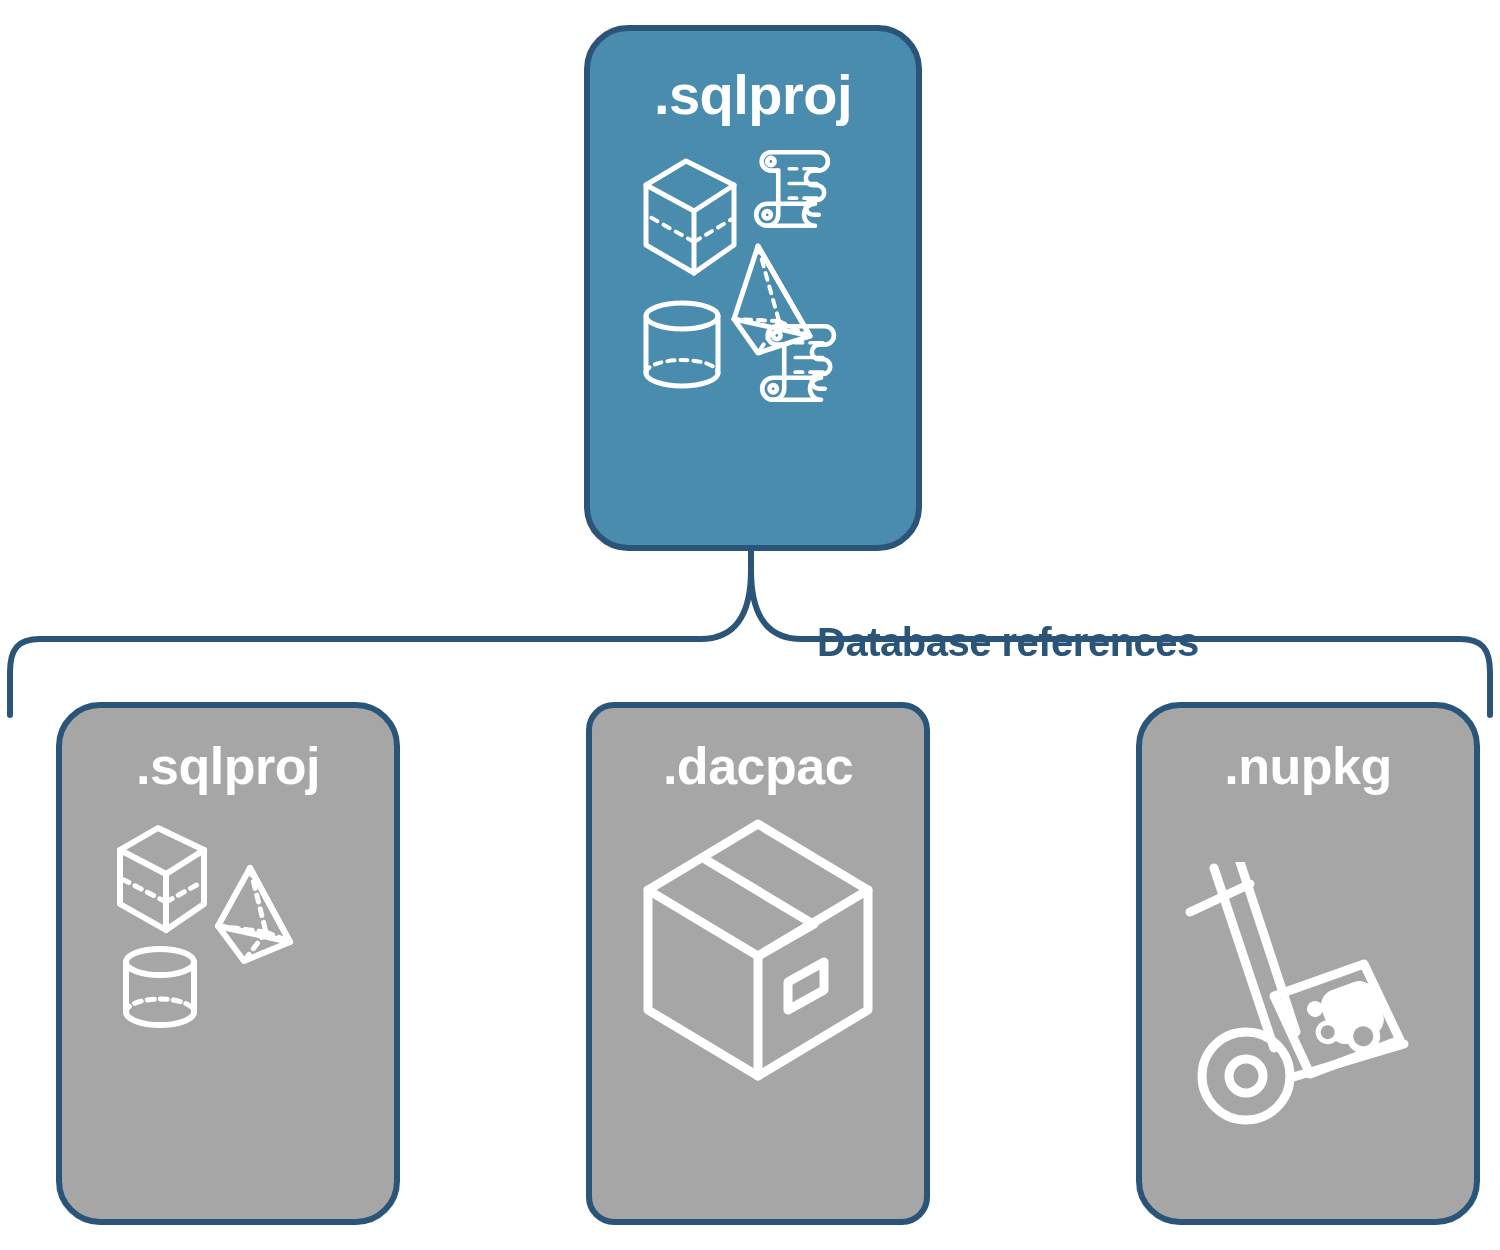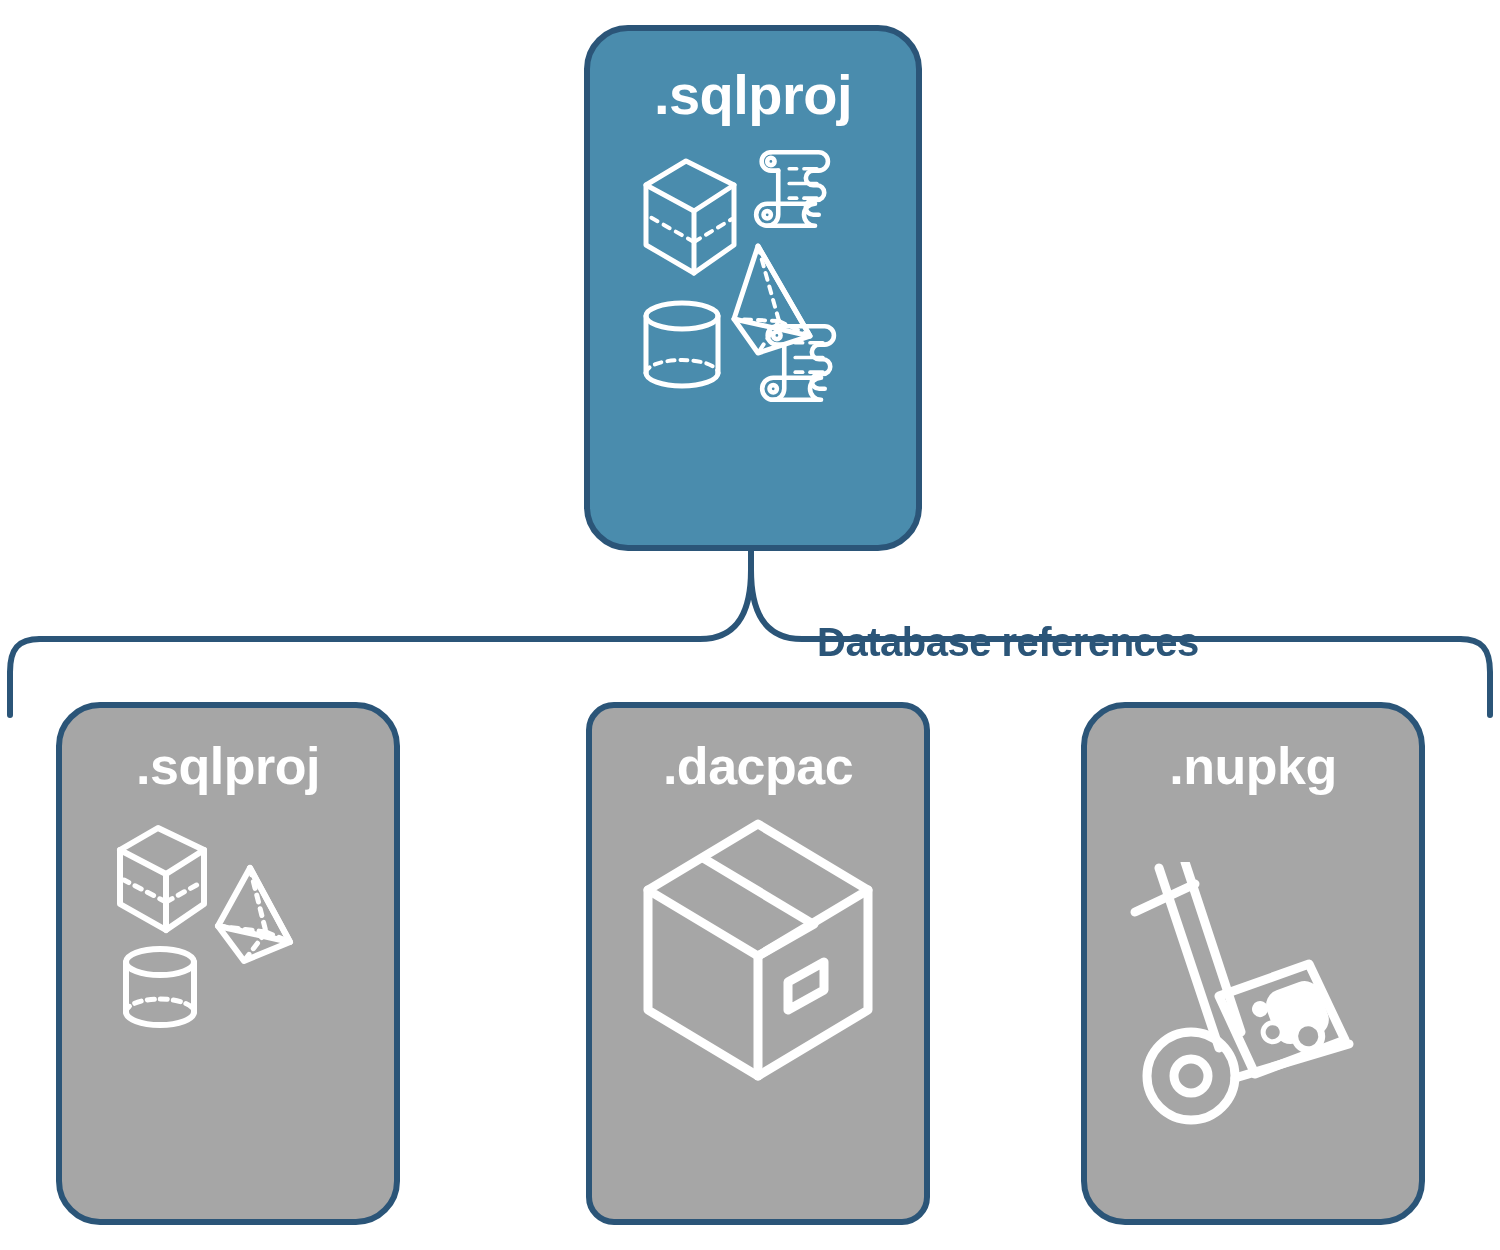--- a/index.html
+++ b/index.html
@@ -51,21 +51,21 @@
   #card-root .icon-area {
     position: relative;
     width: 230px; height: 270px;
     margin-top: 18px;
   }
 
   
   .card.leaf { top: 702px; width: 344px; height: 523px; }
   #card-sqlproj { left: 56px; }
   #card-dacpac  { left: 586px; border-radius: 28px; }
-  #card-nupkg   { left: 1081px; gap: 48px; }
+  #card-nupkg   { left: 1136px; gap: 48px; }
   .card.leaf .card-title { font-size: 52px; margin-top: 32px; }
   .card.leaf .icon-area {
     position: relative;
     width: 260px; height: 240px;
     margin-top: 22px;
   }
 
   
   #bracket {
     position: absolute;

